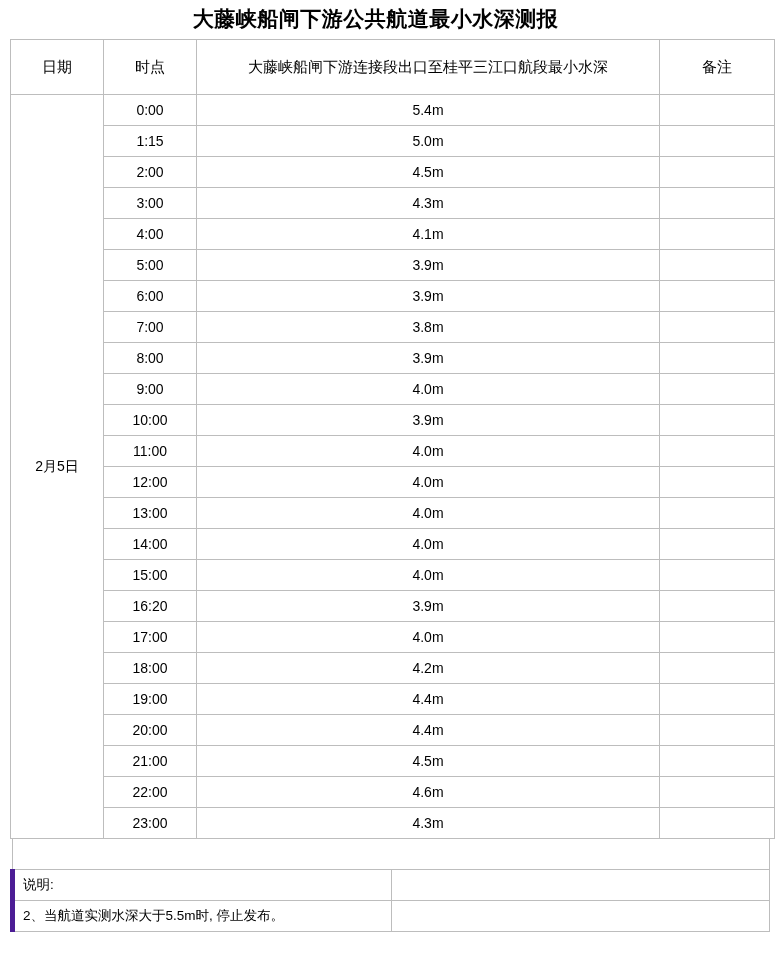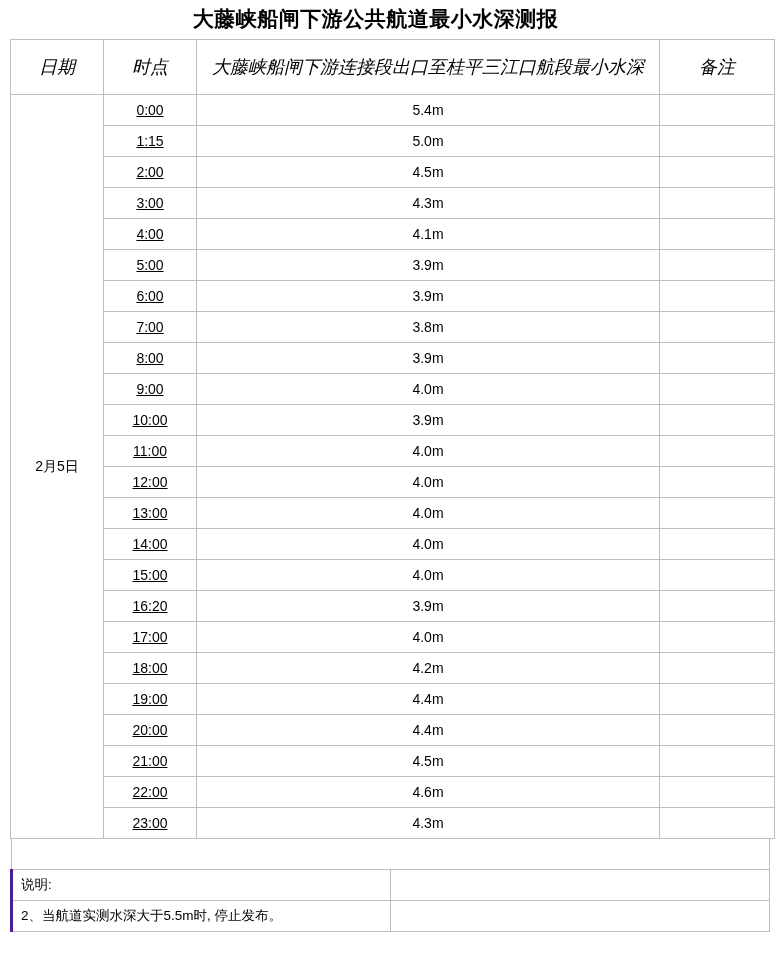--- a/index.html
+++ b/index.html
@@ -40,34 +40,32 @@
     font-weight: normal;
     font-size: 14px;
     text-align: center;
     vertical-align: middle;
     padding: 0;
     height: 30px;
     background: #ffffff;
   }
   table.report thead th {
     height: 54px;
-    font-size: 18px;
-    font-style: italic;
+    font-size: 15px;
   }
   th.col-date { width: 92px; }
   th.col-time { width: 92px; }
   th.col-depth { width: 462px; }
   th.col-note  { width: 114px; }
   th.col-depth-label { font-size: 13.5px; }
   td.date-cell {
     font-size: 15px;
   }
   td.time-cell {
     font-size: 14.5px;
-    text-decoration: underline;
   }
   td.depth-cell {
     font-size: 14.5px;
   }
   td.note-cell { }
 
   .notes {
     margin: 0 10px;
     width: 760px;
   }
@@ -80,21 +78,21 @@
     border: 1px solid #bdbdbd;
     border-top: none;
     height: 30px;
     font-size: 13.5px;
     text-align: left;
     padding: 0 8px;
     vertical-align: middle;
     background: #ffffff;
     color: #000;
   }
-  table.notes-table td.notes-main { width: 646px; border-left: 3px solid #4c1d95; }
+  table.notes-table td.notes-main { width: 646px; border-left: 5px solid #4c1d95; }
   table.notes-table td.notes-tail { width: 114px; }
   .spacer-row td { border: none; height: 8px; }
 </style>
 </head>
 <body>
 
 <div class="page">
 
   <div class="title">大藤峡船闸下游公共航道最小水深测报</div>
 

